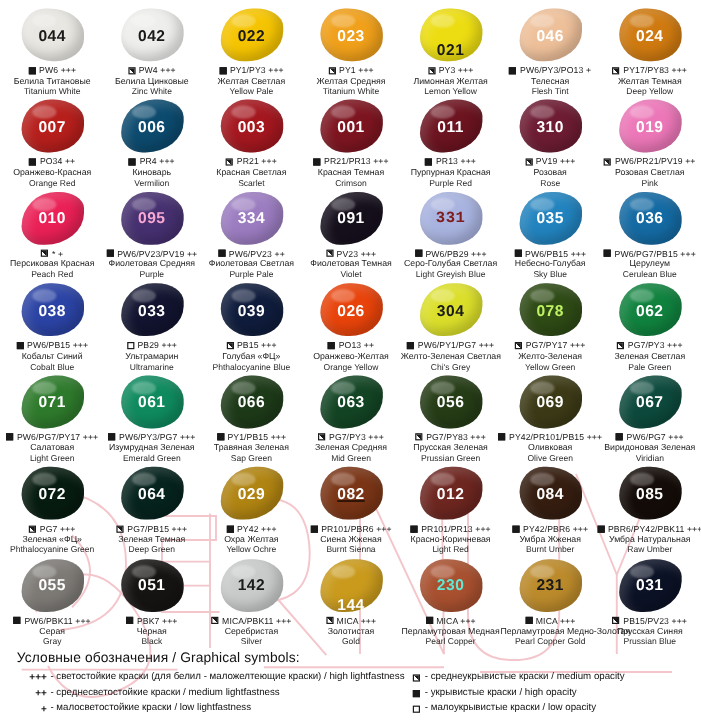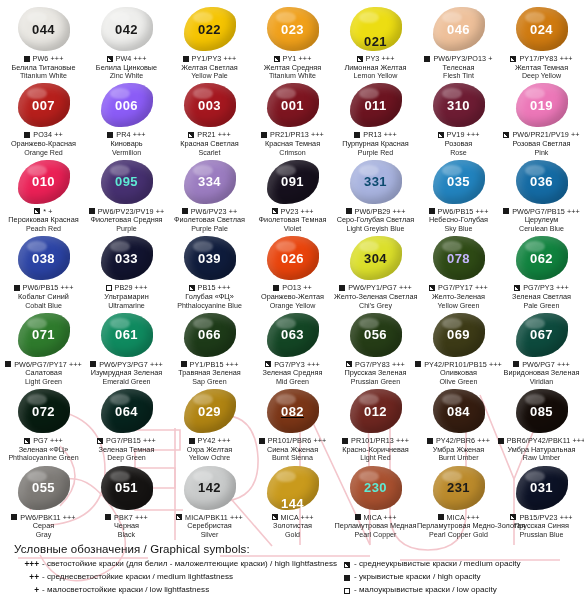--- a/index.html
+++ b/index.html
@@ -308,21 +308,21 @@
           <div class="pigline">
             <span class="opbox high"></span>
             <span>PO34 ++</span>
           </div>
           <div class="name-ru">Оранжево-Красная</div>
           <div class="name-en">Orange Red</div>
         </div>
       </div>
       <div class="cell">
         <div class="blob-wrap">
-          <div class="blob" style="background: #8b5cf6; border-radius: 56% 44% 64% 36% / 66% 34% 61% 39%;">
+          <div class="blob" style="background: #0c4a6e; border-radius: 56% 44% 64% 36% / 66% 34% 61% 39%;">
             <span class="num" style="color: rgb(255, 255, 255);">006</span>
           </div>
         </div>
         <div class="meta">
           <div class="pigline">
             <span class="opbox high"></span>
             <span>PR4 +++</span>
           </div>
           <div class="name-ru">Киноварь</div>
           <div class="name-en">Vermilion</div>
@@ -414,21 +414,21 @@
             <span class="opbox medium"></span>
             <span>* +</span>
           </div>
           <div class="name-ru">Персиковая Красная</div>
           <div class="name-en">Peach Red</div>
         </div>
       </div>
       <div class="cell">
         <div class="blob-wrap">
           <div class="blob" style="background: rgb(70, 48, 112); border-radius: 45% 55% 53% 47% / 55% 45% 50% 50%;">
-            <span class="num" style="color: #5eead4;">095</span>
+            <span class="num" style="color: #f9a8d4;">095</span>
           </div>
         </div>
         <div class="meta">
           <div class="pigline">
             <span class="opbox high"></span>
             <span>PW6/PV23/PV19 ++</span>
           </div>
           <div class="name-ru">Фиолетовая Средняя</div>
           <div class="name-en">Purple</div>
         </div>
@@ -459,21 +459,21 @@
             <span class="opbox medium"></span>
             <span>PV23 +++</span>
           </div>
           <div class="name-ru">Фиолетовая Темная</div>
           <div class="name-en">Violet</div>
         </div>
       </div>
       <div class="cell">
         <div class="blob-wrap">
           <div class="blob" style="background: rgb(168, 179, 223); border-radius: 46% 54% 54% 46% / 56% 44% 51% 49%;">
-            <span class="num" style="color: #0c4a6e;">331</span>
+            <span class="num" style="color: #7f1d1d; font-family: Liberation Mono, monospace;">331</span>
           </div>
         </div>
         <div class="meta">
           <div class="pigline">
             <span class="opbox high"></span>
             <span>PW6/PB29 +++</span>
           </div>
           <div class="name-ru">Серо-Голубая Светлая</div>
           <div class="name-en">Light Greyish Blue</div>
         </div>
@@ -579,21 +579,21 @@
             <span class="opbox high"></span>
             <span>PW6/PY1/PG7 +++</span>
           </div>
           <div class="name-ru">Желто-Зеленая Светлая</div>
           <div class="name-en">Chi's Grey</div>
         </div>
       </div>
       <div class="cell">
         <div class="blob-wrap">
           <div class="blob" style="background: rgb(46, 74, 21); border-radius: 42% 58% 50% 50% / 52% 48% 47% 53%;">
-            <span class="num" style="color: #c4b5fd;">078</span>
+            <span class="num" style="color: #bef264;">078</span>
           </div>
         </div>
         <div class="meta">
           <div class="pigline">
             <span class="opbox medium"></span>
             <span>PG7/PY17 +++</span>
           </div>
           <div class="name-ru">Желто-Зеленая</div>
           <div class="name-en">Yellow Green</div>
         </div>

